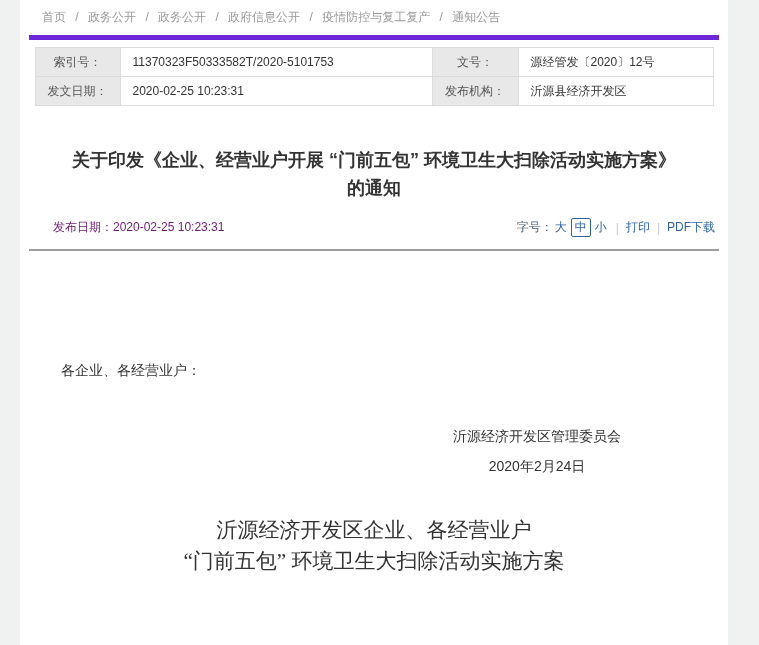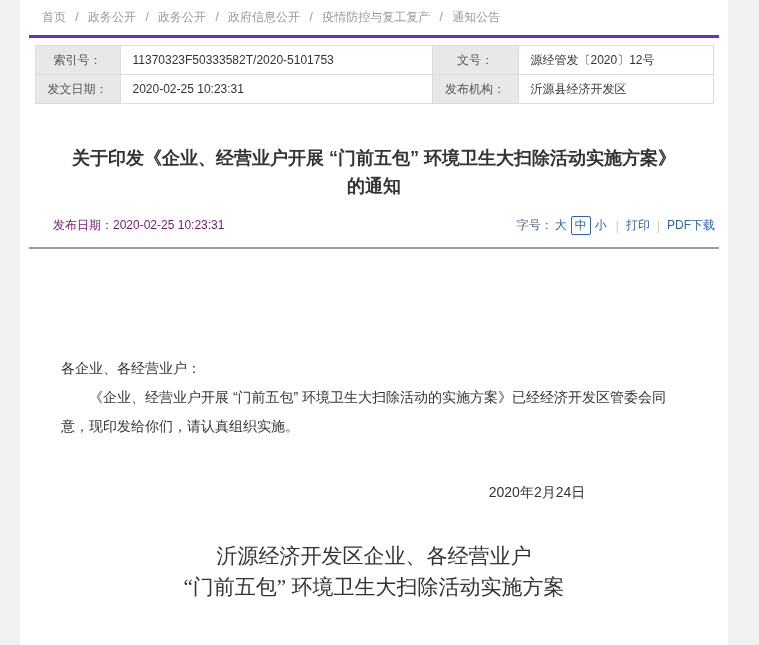--- a/index.html
+++ b/index.html
@@ -16,21 +16,21 @@
     background: #ffffff;
     padding-bottom: 4px;
   }
   .page-inner { padding: 0 9px; }
 
   
   .breadcrumb {
     padding: 9px 4px 9px 13px;
     font-size: 12px;
     color: #999;
-    border-bottom: 3px solid #6d28d9;
+    border-bottom: 5px solid #6d28d9;
   }
   .breadcrumb a { color: #999; text-decoration: none; cursor: pointer; }
   .breadcrumb .sep { color: #999; margin: 0 6px; }
 
   
   table.info-table {
     width: 679px;
     margin: 7px auto 0 auto;
     border-collapse: collapse;
     font-size: 12px;
@@ -172,23 +172,23 @@
         <a class="action">打印</a>
         <span class="pipe">|</span>
         <a class="action">PDF下载</a>
       </div>
     </div>
 
     <div class="divider"></div>
 
     <div class="article-body">
       <p class="salutation">各企业、各经营业户：</p>
-      <p class="para">《企业、经营业户开展 “门前五包” 环境卫生大扫除活动的实施方案》已经经济开发区管委会同意，现印发给你们，请认真组织实施。</p>
 
       <div class="signature">
+        <p>沂源经济开发区管理委员会</p>
         <p>2020年2月24日</p>
       </div>
 
       <div class="attachment-title">
         <p>沂源经济开发区企业、各经营业户</p>
         <p>“门前五包” 环境卫生大扫除活动实施方案</p>
       </div>
     </div>
 
   </div>

